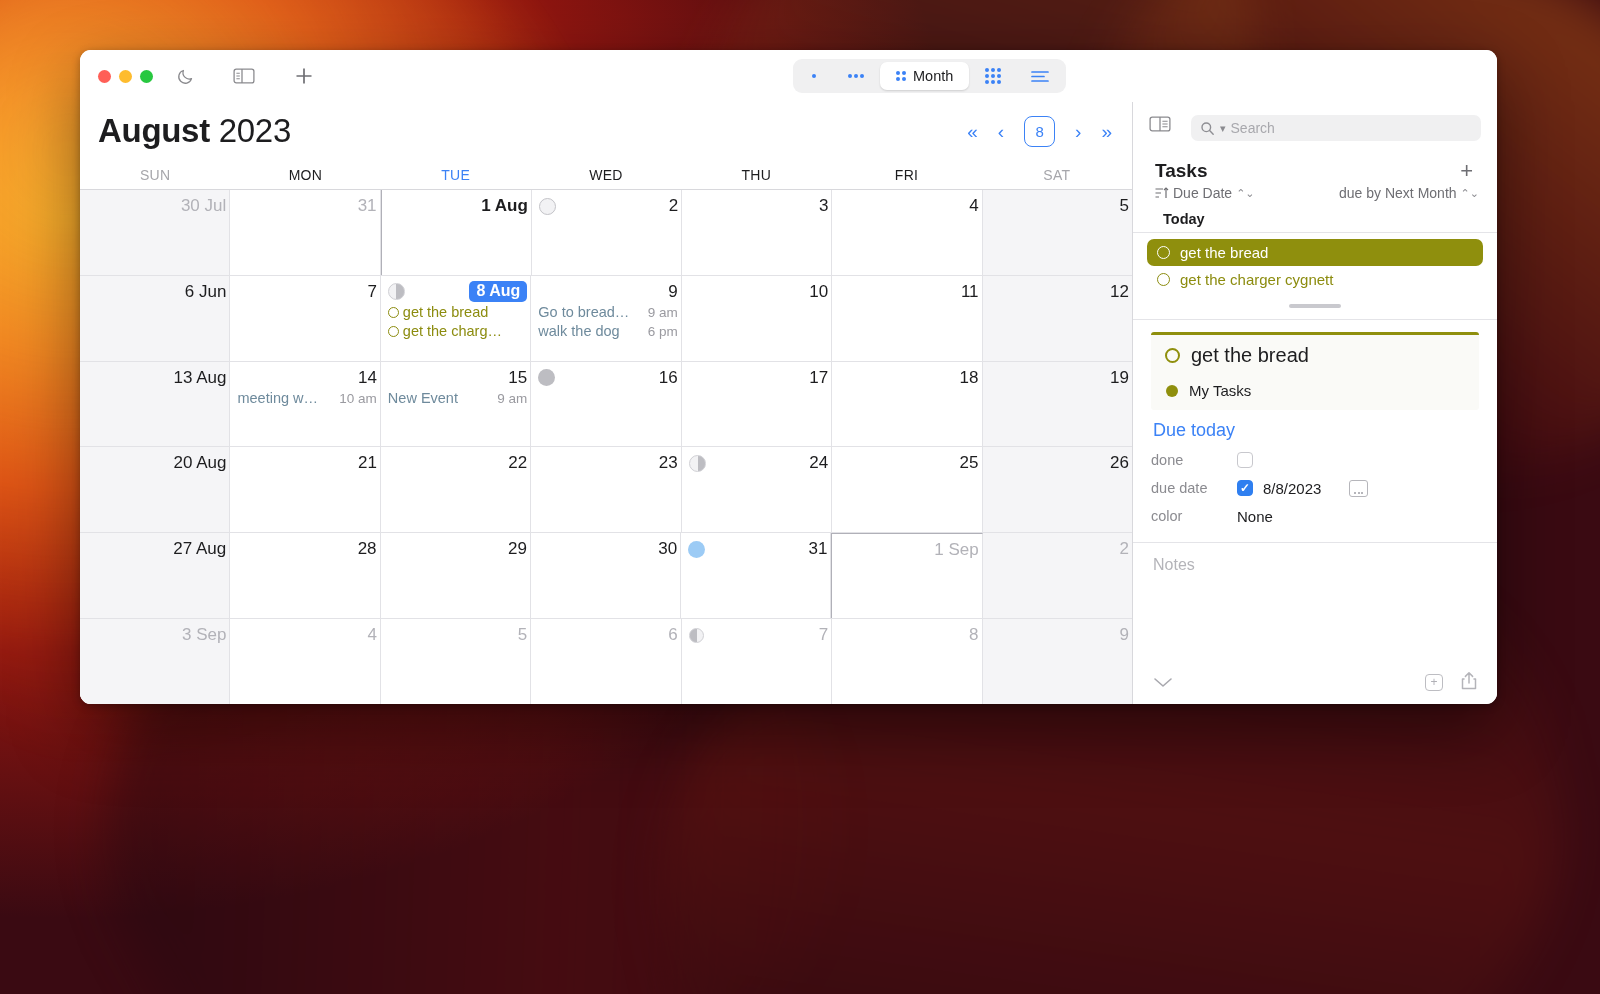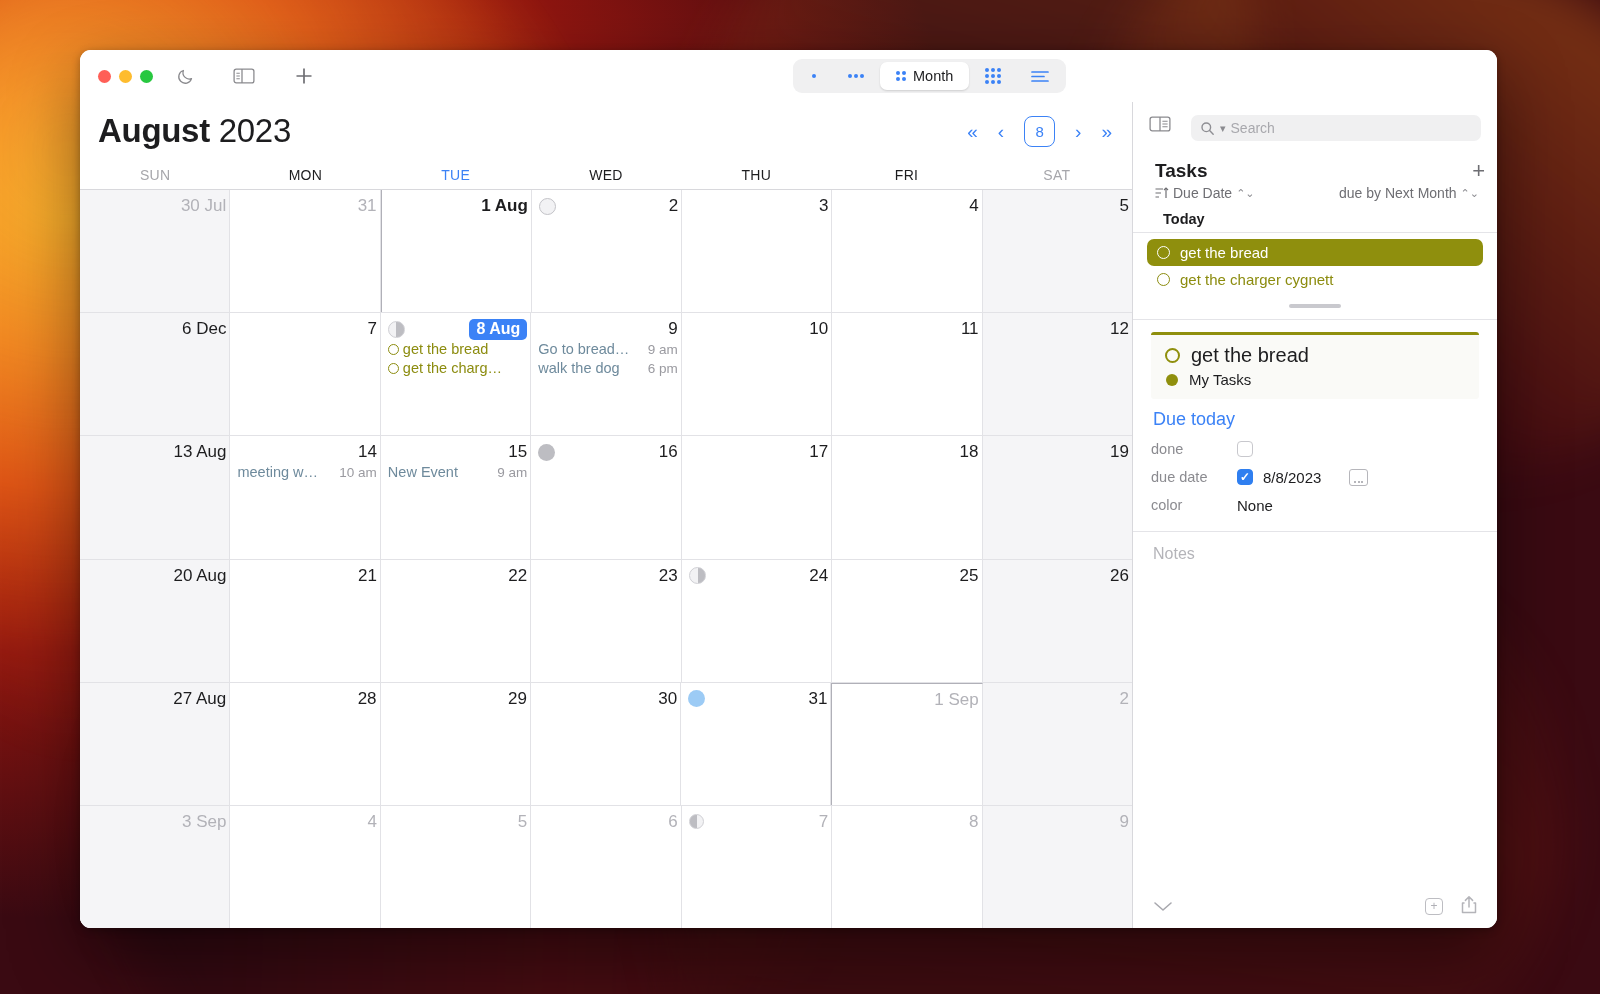--- a/index.html
+++ b/index.html
@@ -32,21 +32,21 @@
     border-radius: 45%; }
   .ws4 { right:40px; bottom:-180px; width:900px; height:640px; transform: rotate(-12deg);
     background: linear-gradient(20deg, rgba(18,5,14,.95), rgba(150,35,16,.4) 55%, rgba(0,0,0,0));
     border-radius: 46%; }
   .ws5 { left:700px; top:-200px; width:520px; height:700px; transform: rotate(35deg);
     background: linear-gradient(160deg, rgba(255,170,40,.35), rgba(0,0,0,0) 70%);
     border-radius: 48%; }
 
   
   #window {
-    position: absolute; left: 80px; top: 50px; width: 1417px; height: 878px;
+    position: absolute; left: 80px; top: 50px; width: 1417px; height: 654px;
     background: #ffffff; border-radius: 11px; overflow: hidden;
     box-shadow: 0 26px 70px rgba(0,0,0,.45), 0 2px 8px rgba(0,0,0,.3);
     display: flex; flex-direction: column;
   }
   
   #toolbar {
     height: 52px; flex: 0 0 52px; display: flex; align-items: center;
     background: #ffffff; position: relative;
   }
   .traffic { display: flex; gap: 8px; padding-left: 18px; align-items: center; }
@@ -148,21 +148,21 @@
   
   #sidebar { flex: 1; display: flex; flex-direction: column; background: #fff; min-width: 0; }
   #sb-top { height: 52px; flex: 0 0 52px; display: flex; align-items: center; padding: 0 16px; gap: 16px; }
   #sb-panel-toggle { width: 26px; height: 26px; color: #8b8b8f; }
   #search-box {
     flex: 1; height: 26px; background: #f0f0f1; border-radius: 7px;
     display: flex; align-items: center; padding: 0 9px; gap: 5px; color: #8e8e93;
   }
   #search-placeholder { font-size: 14px; color: #a8a8ad; }
 
-  #tasks-header { display: flex; padding: 6px 12px 0 22px; }
+  #tasks-header { display: flex; padding: 6px 24px 0 22px; }
   #tasks-title { font-size: 19px; font-weight: 700; color: #1d1d1f; }
   #tasks-add { margin-left: auto; font-size: 22px; color: #6e6e73; line-height: 1; }
   #tasks-controls { display: flex; align-items: center; padding: 3px 18px 8px 22px; }
   .ctl { font-size: 14px; color: #6e6e73; display: flex; align-items: center; gap: 4px; }
   #tasks-filter { margin-left: auto; }
   .chev { font-size: 11px; color: #8b8b90; }
 
   #task-section-label { font-size: 14.5px; font-weight: 700; color: #1d1d1f; padding: 2px 0 5px 30px; }
   #task-list { border-top: 1px solid #e4e4e8; padding: 6px 14px 0 14px; }
   .task-row { display: flex; align-items: center; gap: 10px; height: 27px;
@@ -174,21 +174,21 @@
   #grabber { width: 52px; height: 4px; border-radius: 2px; background: #c9c9ce; }
 
   #detail { border-top: 1px solid #e4e4e8; padding: 12px 18px 0 18px; }
   #task-card {
     border-top: 3px solid #8f8f0d; background: #fafaf7; border-radius: 3px;
     padding: 9px 14px 11px 14px;
   }
   #card-title-row { display: flex; align-items: center; gap: 11px; }
   #card-circle { width: 15px; height: 15px; border-radius: 50%; border: 2px solid #8f8f0d; flex: none; }
   #card-title { font-size: 20px; color: #1d1d1f; }
-  #card-list-row { display: flex; align-items: center; gap: 11px; margin-top: 4px; padding-left: 1px; text-align: center; }
+  #card-list-row { display: flex; align-items: center; gap: 11px; margin-top: 15px; padding-left: 1px; text-align: center; }
   #card-list-dot { width: 12px; height: 12px; border-radius: 50%; background: #8f8f0d; flex: none; }
   #card-list-name { font-size: 15px; color: #1d1d1f; }
 
   #due-status { color: #3b82f6; font-size: 18px; padding: 10px 0 5px 2px; }
   .field-row { display: flex; align-items: center; gap: 10px; height: 28px; }
   .field-label { width: 76px; text-align: left; font-size: 14.5px; color: #8b8b90; }
   .cbox { width: 16px; height: 16px; border-radius: 4px; border: 1px solid #c8c8cd; background: #fff; flex: none; }
   .cbox.checked { background: #2f7ff0; border-color: #2f7ff0; display: flex; align-items: center; justify-content: center; }
   .cbox.checked::after { content: "✓"; color: #fff; font-size: 12px; line-height: 1; font-weight: 700; }
   .field-value { font-size: 15px; color: #1d1d1f; }
@@ -354,21 +354,21 @@
               </div>
               <div class="day weekend">
                 <div class="daynum-row">
                   <span class="daynum">5</span>
                 </div>
               </div>
             </div>
             <div class="week">
               <div class="day weekend">
                 <div class="daynum-row">
-                  <span class="daynum">6 Dec</span>
+                  <span class="daynum">6 Jun</span>
                 </div>
               </div>
               <div class="day">
                 <div class="daynum-row">
                   <span class="daynum">7</span>
                 </div>
               </div>
               <div class="day">
                 <div class="daynum-row">
                   <span class="moon lastq"></span>

